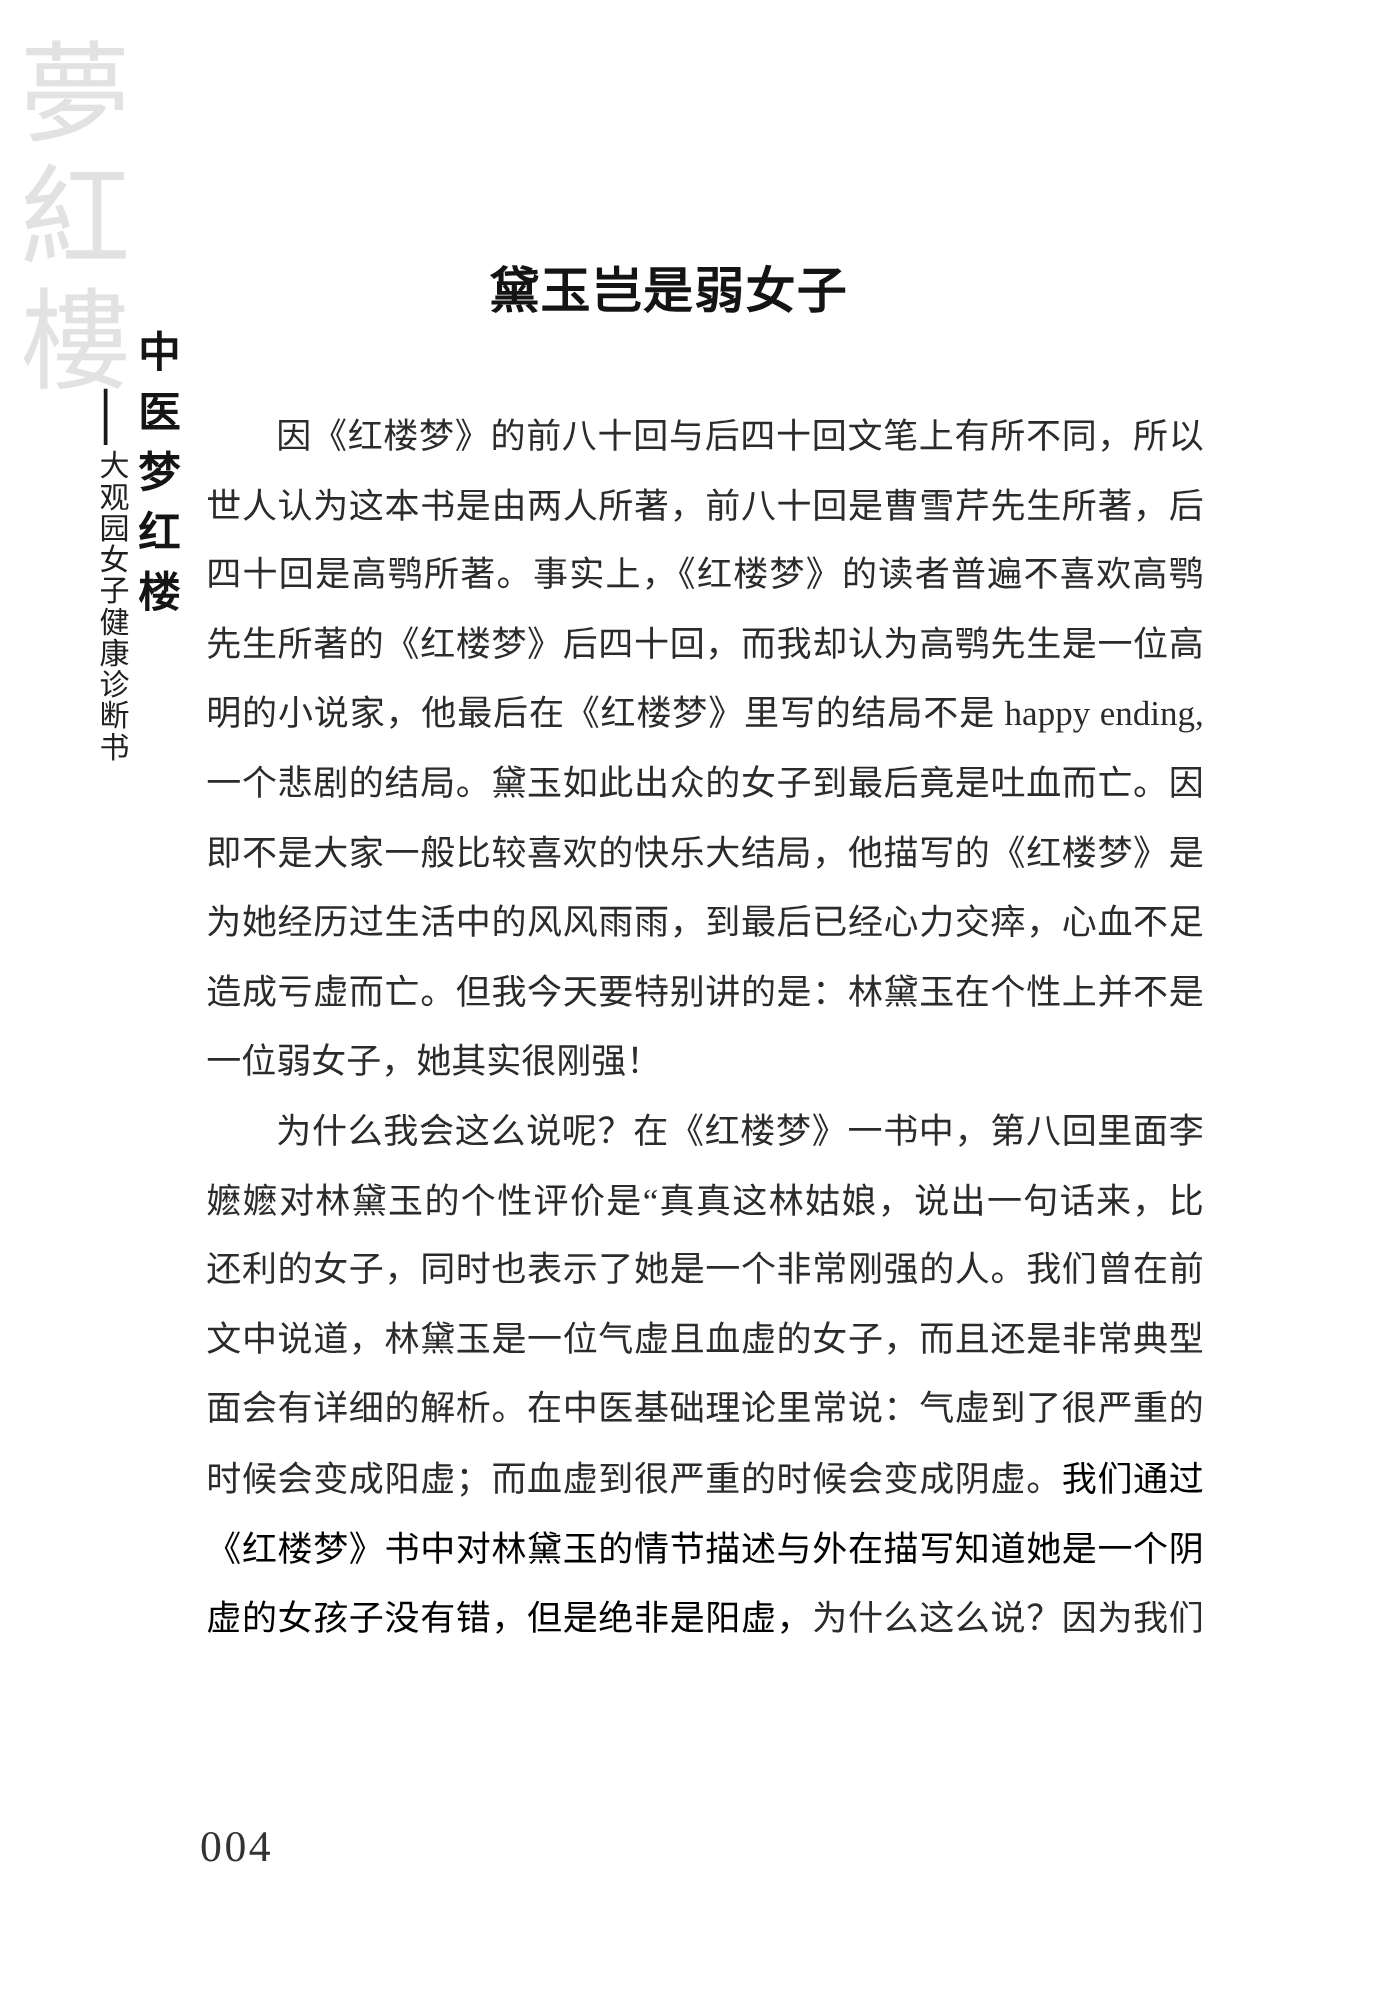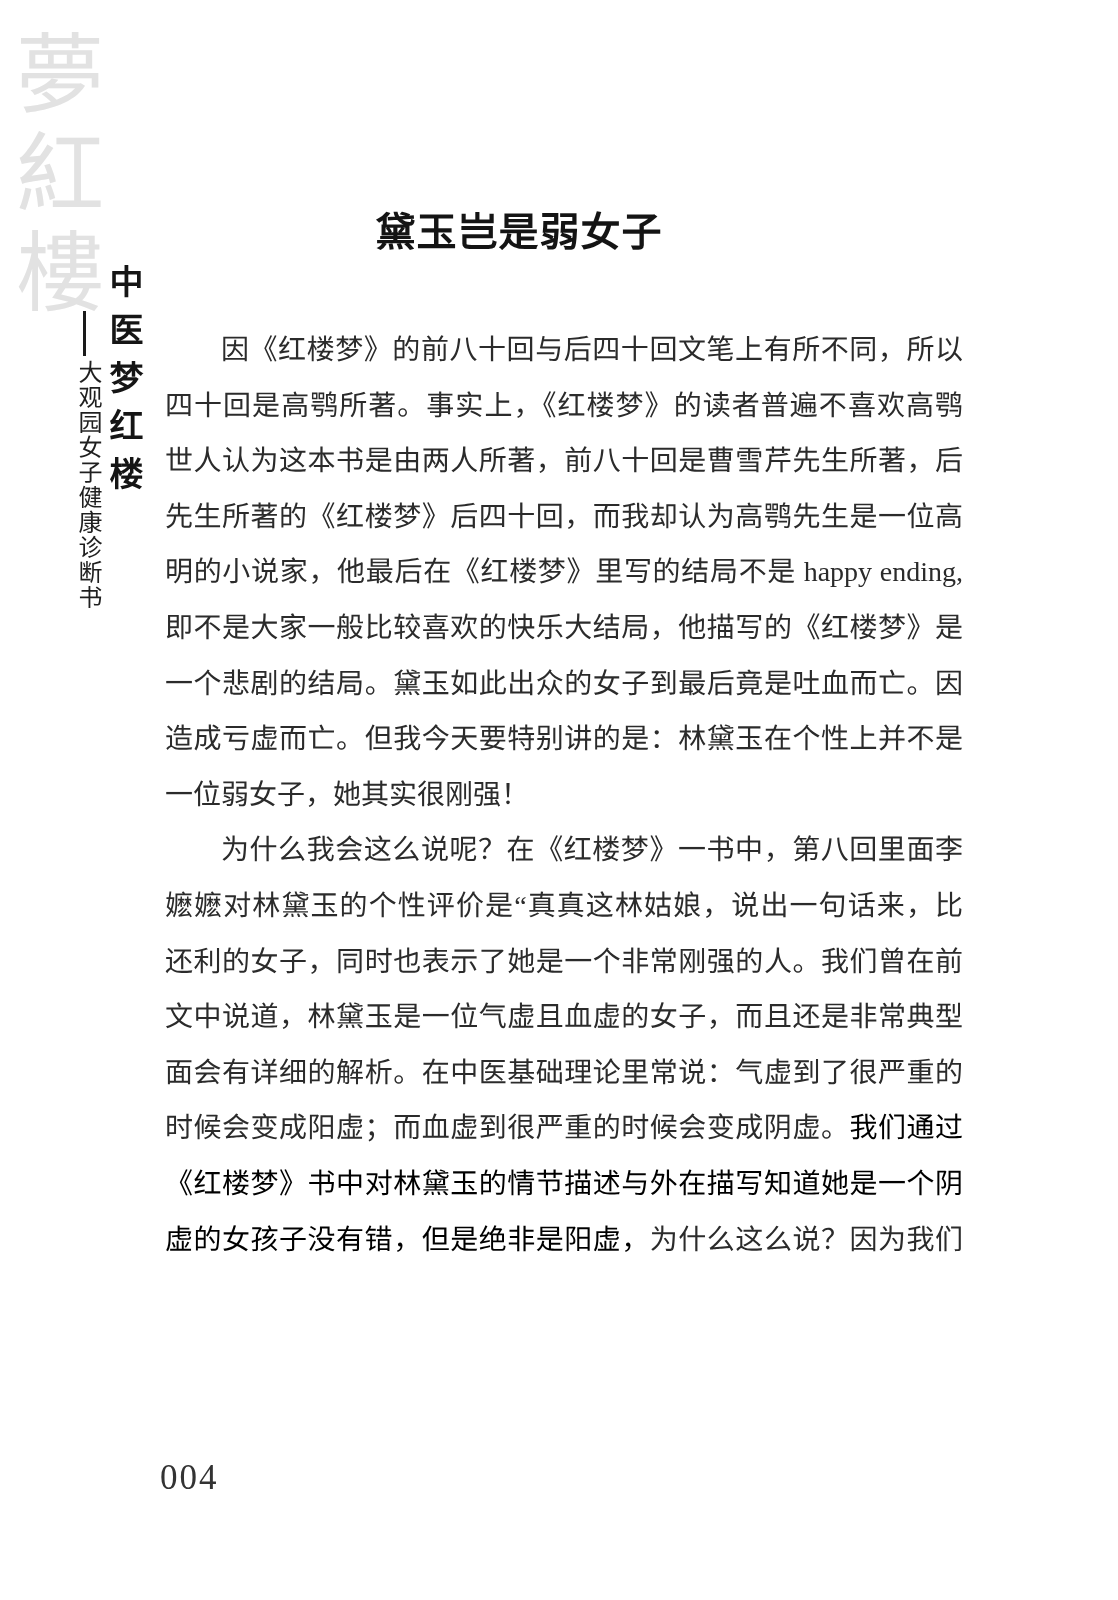--- a/index.html
+++ b/index.html
@@ -37,21 +37,21 @@
   .side-subtitle {
     position:absolute; left:71px; top:360px;
     writing-mode:vertical-rl; text-orientation:upright;
     font-size:24px; letter-spacing:1px;
     color:#1f1f1f;
     font-family:"Liberation Sans", sans-serif;
   }
 
   
   .chapter-title {
-    position:absolute; left:149px; top:206px; width:740px;
+    position:absolute; left:165px; top:206px; width:740px;
     margin:0;
     text-align:center;
     font-size:40px; line-height:54px;
     font-weight:bold; color:#141414;
     letter-spacing:1px;
     font-family:"Liberation Serif", serif;
   }
 
   
   .article-body {
@@ -93,26 +93,27 @@
   </div>
 
   <div class="side-title">中医梦红楼</div>
   <div class="side-dash"></div>
   <div class="side-subtitle">大观园女子健康诊断书</div>
 
   <h1 class="chapter-title">黛玉岂是弱女子</h1>
 
   <div class="article-body">
     <div class="bline indent"><span class="seg">因《红楼梦》的前八十回与后四十回文笔上有所不同，所以</span></div>
+    <div class="bline"><span class="seg">世人认为这本书是由两人所著，前八十回是曹雪芹先生所著，后</span></div>
     <div class="bline"><span class="seg">四十回是高鹗所著。事实上，《红楼梦》的读者普遍不喜欢高鹗</span></div>
-    <div class="bline"><span class="seg">世人认为这本书是由两人所著，前八十回是曹雪芹先生所著，后</span></div>
     <div class="bline"><span class="seg">先生所著的《红楼梦》后四十回，而我却认为高鹗先生是一位高</span></div>
     <div class="bline"><span class="seg">明的小说家，他最后在《红楼梦》里写的结局不是 happy ending,</span></div>
+    <div class="bline"><span class="seg">一个悲剧的结局。黛玉如此出众的女子到最后竟是吐血而亡。因</span></div>
     <div class="bline"><span class="seg">即不是大家一般比较喜欢的快乐大结局，他描写的《红楼梦》是</span></div>
-    <div class="bline"><span class="seg">一个悲剧的结局。黛玉如此出众的女子到最后竟是吐血而亡。因</span></div>
+    <div class="bline"><span class="seg">为她经历过生活中的风风雨雨，到最后已经心力交瘁，心血不足</span></div>
     <div class="bline"><span class="seg">造成亏虚而亡。但我今天要特别讲的是：林黛玉在个性上并不是</span></div>
     <div class="bline para-end"><span class="seg">一位弱女子，她其实很刚强！</span></div>
     <div class="bline indent"><span class="seg">为什么我会这么说呢？在《红楼梦》一书中，第八回里面李</span></div>
     <div class="bline"><span class="seg">嬷嬷对林黛玉的个性评价是“真真这林姑娘，说出一句话来，比</span></div>
     <div class="bline"><span class="seg">还利的女子，同时也表示了她是一个非常刚强的人。我们曾在前</span></div>
     <div class="bline"><span class="seg">文中说道，林黛玉是一位气虚且血虚的女子，而且还是非常典型</span></div>
     <div class="bline"><span class="seg">面会有详细的解析。在中医基础理论里常说：气虚到了很严重的</span></div>
     <div class="bline"><span class="seg">时候会变成阳虚；而血虚到很严重的时候会变成阴虚。</span><span class="seg bold">我们通过</span></div>
     <div class="bline"><span class="seg bold">《红楼梦》书中对林黛玉的情节描述与外在描写知道她是一个阴</span></div>
     <div class="bline"><span class="seg bold">虚的女孩子没有错，但是绝非是阳虚，</span><span class="seg">为什么这么说？因为我们</span></div>

